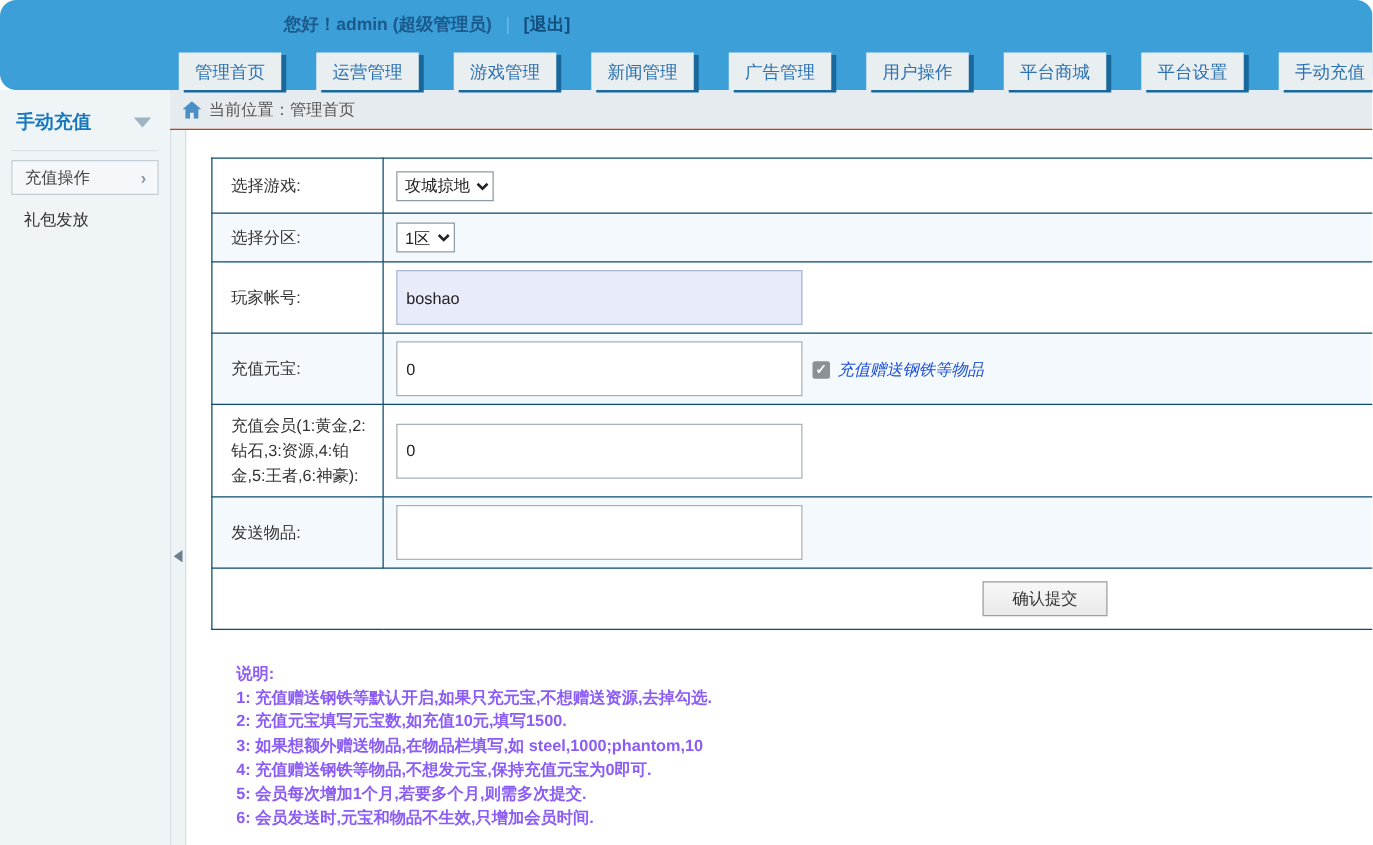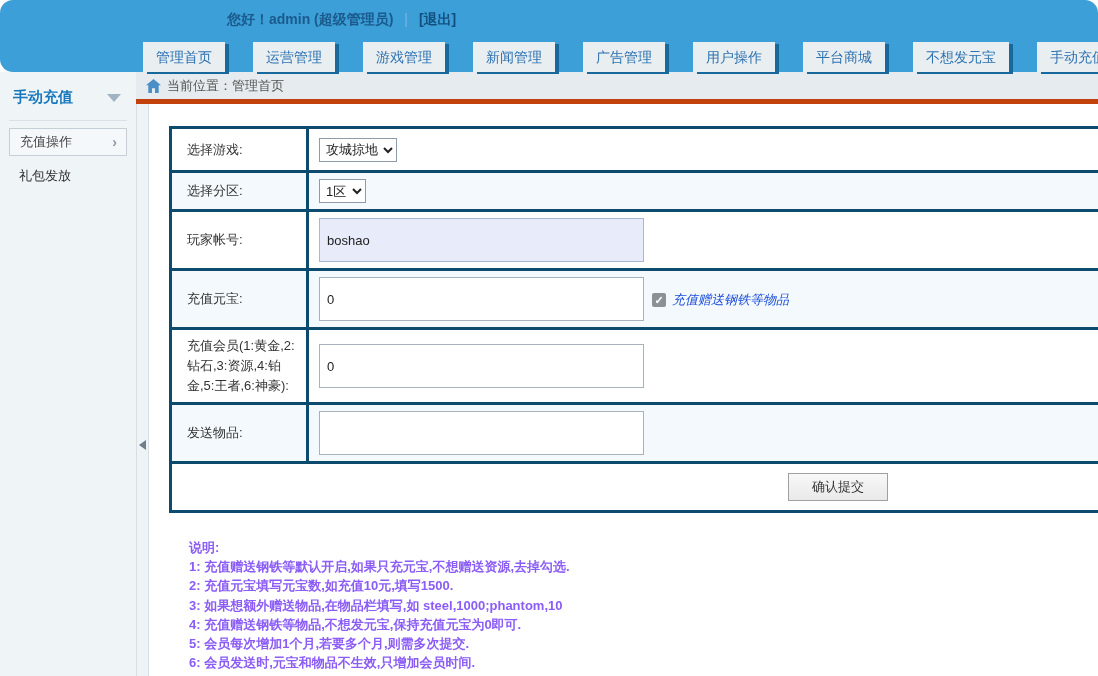--- a/index.html
+++ b/index.html
@@ -25,34 +25,34 @@
   .tri-down { width:0; height:0; border-left:7px solid transparent; border-right:7px solid transparent; border-top:8px solid #9FB3C2; }
   .sb-sep { border-top:1px solid #DAE1E6; margin:0 9px; }
   .menu-item-active { margin:7px 9px 0 9px; background:#F5F8FA; border:1px solid #C6CFD6;
                       padding:4px 9px 4px 10px; display:flex; justify-content:space-between;
                       align-items:center; font-size:13px; color:#444; cursor:pointer; }
   .chevron { color:#8C9AA5; font-size:14px; font-weight:bold; line-height:13px; }
   .menu-item { padding:11px 0 0 19px; font-size:13px; color:#333; cursor:pointer; }
 
   
   .right-col { flex:1; display:flex; flex-direction:column; min-width:0; }
-  .breadcrumb { height:32px; background:#E5EBEE; border-bottom:5px solid #c2410c; flex:none;
+  .breadcrumb { height:32px; background:#E5EBEE; border-bottom:1px solid #c2410c; flex:none;
                 display:flex; align-items:center; padding-left:10px; font-size:13px; color:#555; }
   .breadcrumb svg { margin-right:6px; flex:none; }
   .content-row { flex:1; display:flex; min-width:0; }
   .splitter { width:13px; flex:none; background:#EEF3F6; border-left:1px solid #D8DFE4;
               border-right:1px solid #D8DFE4; position:relative; cursor:pointer; }
   .splitter-arrow { position:absolute; top:336px; left:2px; width:0; height:0;
                     border-top:5px solid transparent; border-bottom:5px solid transparent;
                     border-right:7px solid #6E7E8A; }
   .content { flex:1; min-width:0; overflow:hidden; padding:22px 0 0 20px; }
 
   
   table.form { border-collapse:collapse; width:1100px; font-size:13px; }
-  table.form td { border:3px solid #0c4a6e; vertical-align:middle; }
+  table.form td { border:1px solid #0c4a6e; vertical-align:middle; }
   td.lbl { width:137px; padding:6px 8px 6px 15px; color:#333; line-height:20px; }
   td.val { padding:6px 10px; }
   tr.tint { background:#F3F9FC; }
   .h44 td { height:44px; } .h39 td { height:39px; } .h43 td { height:43px; }
   .h74 td { height:74px; } .h49 td { height:49px; }
 
   input.txt { width:325px; height:44px; border:1px solid #A8B2BA; font-size:13px; padding:0 7px;
               font-family:inherit; color:#222; background:#fff; }
   input.autofill { background:#E7EBFA; border-color:#A9B8D3; }
   select.sel { height:24px; font-size:13px; font-family:inherit; border:1px solid #8E9BA8;
@@ -78,21 +78,21 @@
     <span class="logout">[退出]</span>
   </div>
   <div class="tabs">
     <div class="tab">管理首页</div>
     <div class="tab">运营管理</div>
     <div class="tab">游戏管理</div>
     <div class="tab">新闻管理</div>
     <div class="tab">广告管理</div>
     <div class="tab">用户操作</div>
     <div class="tab">平台商城</div>
-    <div class="tab">不想发元宝</div>
+    <div class="tab">平台设置</div>
     <div class="tab">手动充值</div>
   </div>
 </div>
 
 <div class="body-row">
 
   <div class="sidebar">
     <div class="sb-title-row">
       <span class="sb-title">手动充值</span>
       <span class="tri-down"></span>

